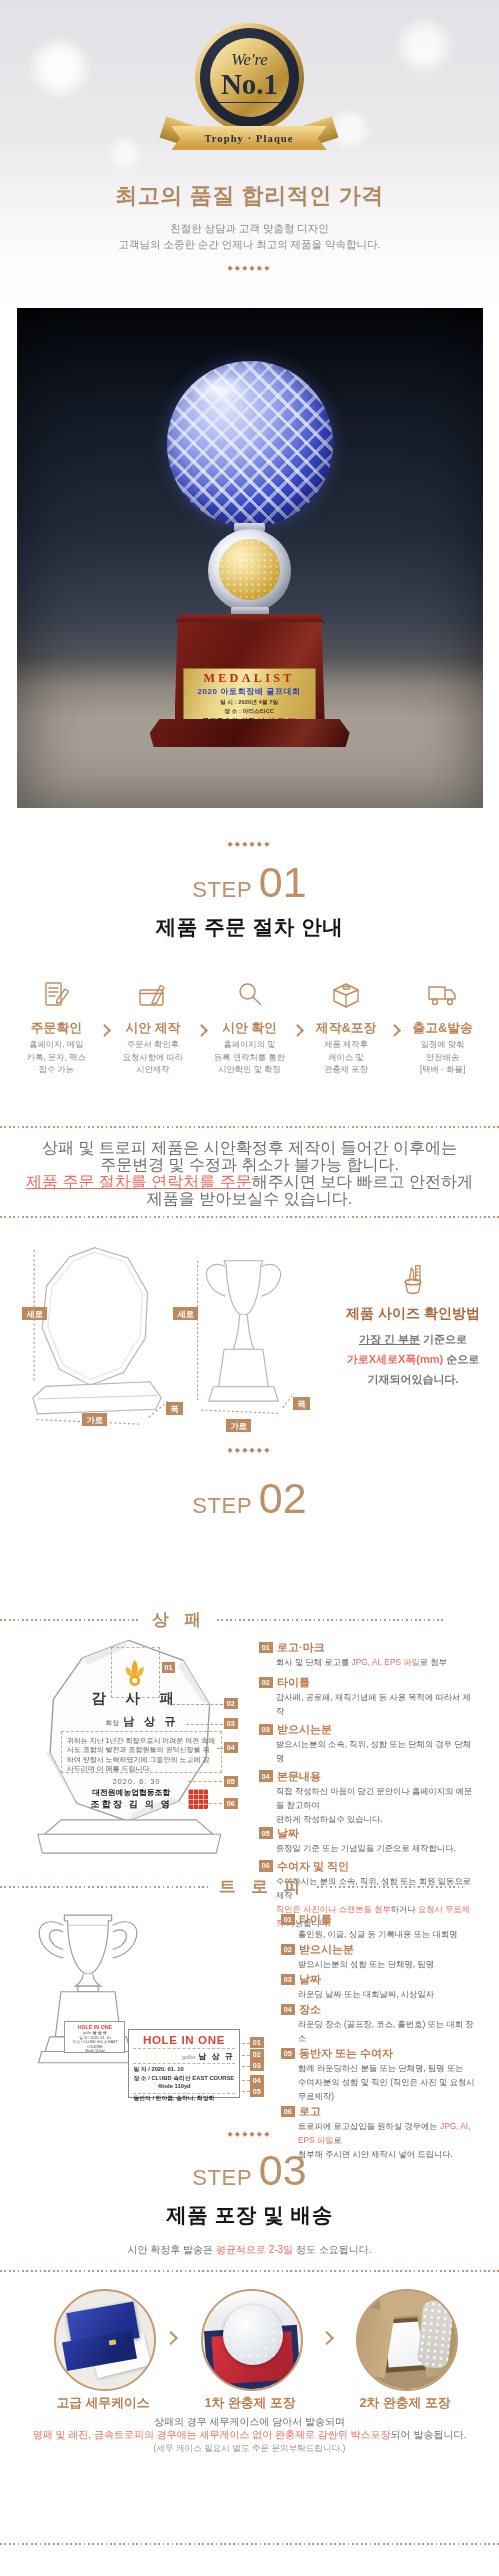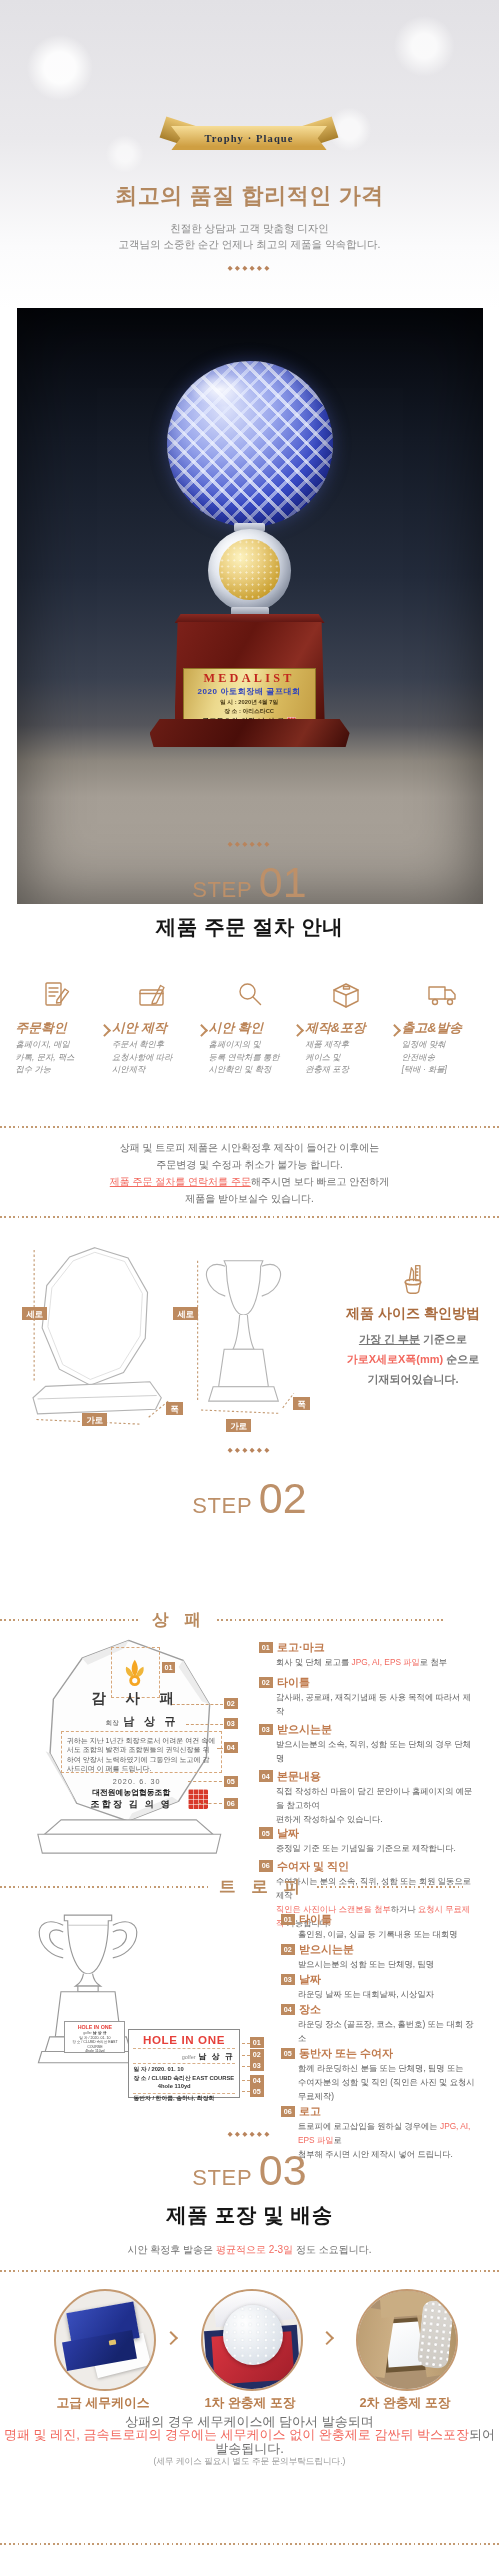--- a/index.html
+++ b/index.html
@@ -35,21 +35,21 @@
   .wing.l{left:-4.4px;transform:rotate(18deg);} .wing.r{right:-4.4px;transform:rotate(-18deg);}
   .ribbon{position:absolute;top:103px;left:5px;width:156px;height:24.4px;
           background:linear-gradient(180deg,#f6dd97,#d2a locked848 0);background:linear-gradient(180deg,#f6dd97 0%,#cf9f42 85%);
           clip-path:polygon(0 0,100% 0,94% 50%,100% 100%,0 100%,6% 50%);
           display:flex;align-items:center;justify-content:center;}
   .ribbon span{font-family:"Liberation Serif","DejaVu Serif",serif;font-weight:bold;font-size:10.5px;color:#273043;letter-spacing:1.1px;}
   .hero-title{top:181px;font-size:22px;font-weight:bold;color:#b3885f;letter-spacing:0.6px;}
   .hero-sub{top:221px;font-size:10.5px;color:#8b8b8b;line-height:15.5px;}
 
   
-  .photo{top:308px;left:16.6px;width:466px;height:596px;
+  .photo{top:308px;left:16.6px;width:466px;height:500px;
     background:linear-gradient(180deg,#04060b 0%,#141a26 22%,#232b3b 45%,#3a4150 62%,#55565c 70%,#8e887f 76%,#a59e95 82%,#aaa39a 100%);}
   .photo:after{content:"";position:absolute;inset:0;box-shadow:inset 0 0 67px rgba(0,0,0,.55);pointer-events:none;}
   .ball{position:absolute;left:150px;top:53px;width:166px;height:166px;border-radius:50%;
     background:
       repeating-linear-gradient(45deg,rgba(240,244,255,.0) 0 10px,rgba(238,242,255,.75) 10px 13.3px),
       repeating-linear-gradient(-45deg,rgba(240,244,255,.0) 0 10px,rgba(230,236,255,.6) 10px 13.3px),
       radial-gradient(circle at 35% 28%,#dee3fa 0%,#9aa7ec 30%,#3c4ec9 62%,#1f2da0 85%,#141f7a 100%);
     box-shadow:0 0 16.6px rgba(90,110,220,.35), inset -5.5px -9px 22px rgba(10,16,80,.5);}
   .ball:after{content:"";position:absolute;left:22px;top:12.2px;width:61px;height:33px;border-radius:50%;
     background:radial-gradient(ellipse at center,rgba(255,255,255,.85),rgba(255,255,255,0) 70%);}
@@ -81,28 +81,28 @@
     clip-path:polygon(5% 0,95% 0,100% 50%,98% 100%,2% 100%,0 50%);}
 
   
   .stepline{display:flex;align-items:baseline;justify-content:center;gap:6.7px;}
   .step-word{font-size:22px;color:#bd9069;letter-spacing:0.6px;}
   .step-num{font-size:43px;color:#bd9069;line-height:43px;}
   .sec-heading{font-size:20.5px;font-weight:bold;color:#161616;letter-spacing:0.6px;}
 
   
   .steps{top:977px;left:15.5px;width:468px;display:flex;justify-content:center;align-items:flex-start;}
-  .step-col{width:84px;font-style:italic;}
+  .step-col{width:84px;text-align:center;}
   .step-ico{height:35px;display:flex;align-items:center;justify-content:center;}
   .step-ico svg{stroke:#c08d5f;fill:none;stroke-width:2.8;stroke-linejoin:round;stroke-linecap:round;}
   .step-title{margin-top:7.8px;font-size:12.8px;font-weight:bold;color:#bc8558;}
   .step-desc{margin-top:1px;font-size:8.3px;color:#8a8a8a;line-height:12.8px;}
   .chev{width:7.2px;height:7.2px;border-top:2.2px solid #c08d5f;border-right:2.2px solid #c08d5f;transform:rotate(45deg);margin:49px 2.8px 0 2.8px;flex:0 0 auto;}
 
-  .notice{font-size:10px;color:#6e6e6e;line-height:17px;}
+  .notice{font-size:16px;color:#6e6e6e;line-height:17px;}
   .red{color:#f2695f;}
   .red-u{color:#f2695f;text-decoration:underline;}
   .gray-u{text-decoration:underline;}
 
   
   .sketch{stroke:#b3b3b3;fill:#ffffff;stroke-width:2;}
   .dash{stroke:#c49a72;stroke-dasharray:4 4;stroke-width:2;fill:none;}
   .mbadge{position:absolute;background:#bd8a5f;color:#fff;font-size:8.3px;font-weight:bold;padding:1.7px 4.4px;line-height:10px;}
   .size-panel{top:1263px;left:337px;width:152px;text-align:center;}
   .size-panel svg{stroke:#c08d5f;fill:none;stroke-width:2.6;stroke-linejoin:round;stroke-linecap:round;}
@@ -175,32 +175,39 @@
   .c-bg{position:absolute;inset:0;background:#ad9271;}
   .c-flap-l{position:absolute;left:-12.2px;top:16.6px;width:44px;height:67px;background:linear-gradient(90deg,#b89a6f,#cbae84);transform:rotate(9deg);}
   .c-flap-r{position:absolute;right:-13.3px;top:12.2px;width:48px;height:71px;background:linear-gradient(270deg,#a98c62,#c3a67c);transform:rotate(-9deg);}
   .c-flap-t{position:absolute;left:22px;top:-10px;width:61px;height:35px;background:#c9ad83;transform:rotate(-4deg);}
   .c-hole{position:absolute;left:25.5px;top:27px;width:53px;height:53px;background:#6d5636;transform:rotate(-4deg);}
   .c-foam{position:absolute;left:29px;top:31px;width:47px;height:44px;background:linear-gradient(160deg,#ffffff,#eceff2);transform:rotate(-4deg);}
   .c-bub{position:absolute;left:62px;top:10px;width:31px;height:67px;border-radius:11px;
          background-image:radial-gradient(rgba(255,255,255,.95) 1.1px,rgba(180,180,185,.3) 1.7px,transparent 2.2px),linear-gradient(#dcd9d4,#cfcbc4);
          background-size:6.7px 6.7px,100% 100%;transform:rotate(6deg);}
 
-  .footer-l1{font-size:13px;color:#6f6f6f;line-height:13.3px;}
+  .footer-l1{font-size:10px;color:#6f6f6f;line-height:13.3px;}
   .footer-l3{font-size:8.6px;color:#9a9a9a;}
 </style>
 </head>
 <body>
 
 <div class="page">
 
   <div class="abs hero">
     <div class="abs badge">
       <div class="wing l"></div>
       <div class="wing r"></div>
+      <div class="medal">
+        <div class="medal-dark"></div>
+        <div class="medal-gold">
+          <div class="were">We're</div>
+          <div class="no1">No.1</div>
+        </div>
+      </div>
       <div class="ribbon">
           <span>Trophy · Plaque</span>
         </div>
     </div>
     <div class="abs ctr hero-title">최고의 품질 합리적인 가격</div>
     <div class="abs ctr hero-sub">
       <div>친절한 상담과 고객 맞춤형 디자인</div>
         <div>고객님의 소중한 순간 언제나 최고의 제품을 약속합니다.</div>
     </div>
     <div class="abs ctr orn" style="top:265px;">◆◆◆◆◆◆</div>

